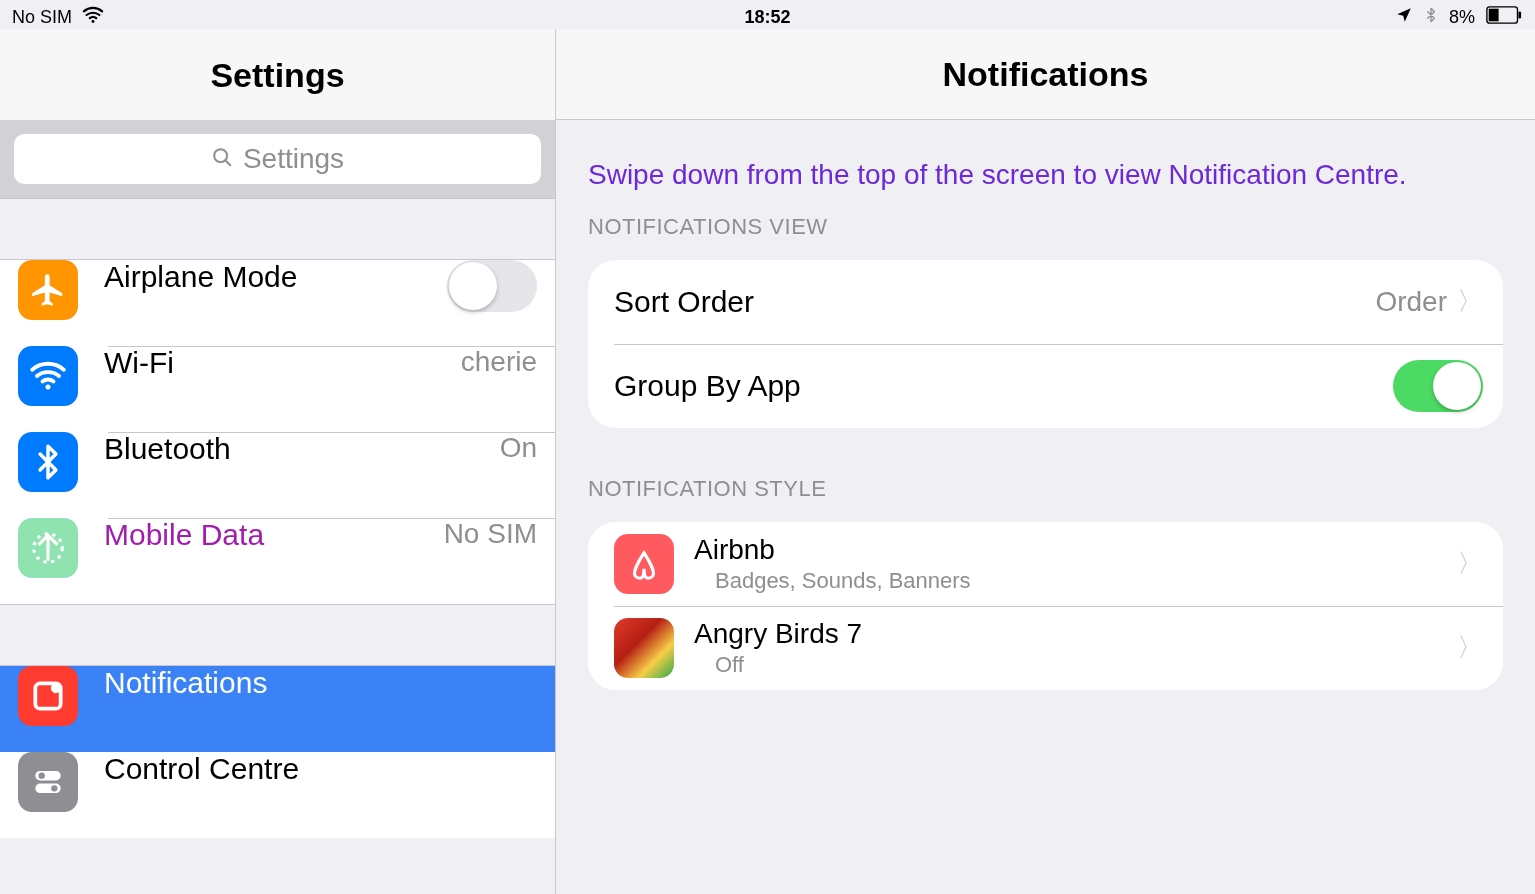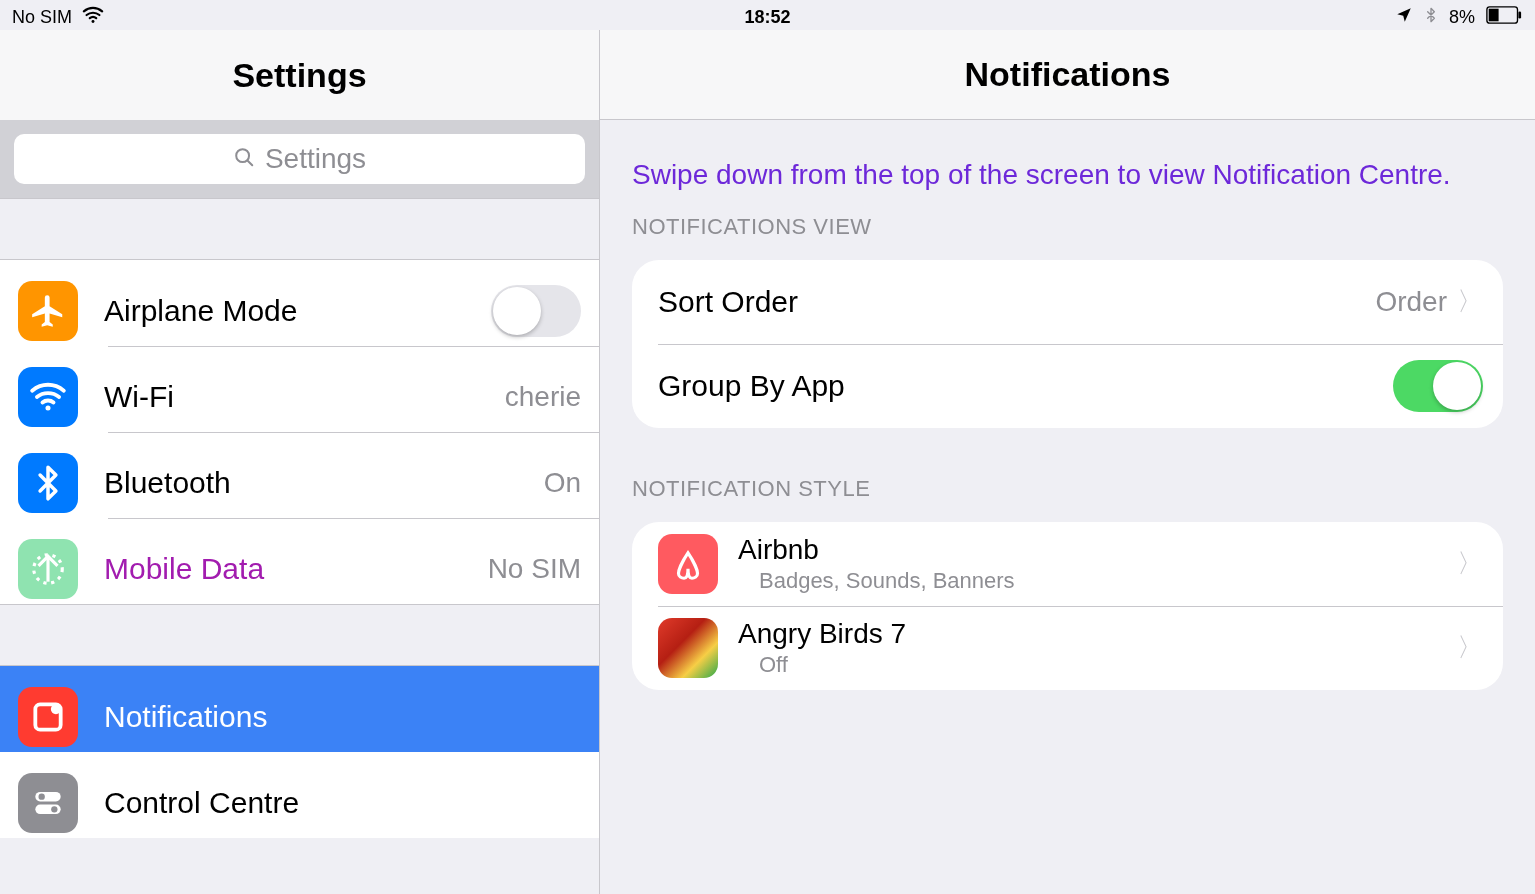--- a/index.html
+++ b/index.html
@@ -3,33 +3,33 @@
 <meta charset="utf-8">
 <style>
 * { margin:0; padding:0; box-sizing:border-box; font-family:-apple-system,"Helvetica Neue",Helvetica,Arial,sans-serif; -webkit-font-smoothing:antialiased; }
 body { width:1535px; height:894px; background:#efeff4; overflow:hidden; color:#000; }
 
 .statusbar { position:relative; height:30px; width:100%; font-size:18px; padding:4px 12px 0 12px; display:flex; align-items:center; justify-content:space-between; font-weight:500; }
 .statusbar .sb-left, .statusbar .sb-right { display:flex; align-items:center; gap:10px; }
 .statusbar .sb-center { position:absolute; left:50%; transform:translateX(-50%); font-weight:600; }
 
 .wrap { display:flex; height:864px; }
-.sidebar { width:600px; border-right:1px solid #c8c7cc; display:flex; flex-direction:column; }
+.sidebar { width:556px; border-right:1px solid #c8c7cc; display:flex; flex-direction:column; }
 .detail  { flex:1; display:flex; flex-direction:column; }
 
 .navtitle { height:90px; display:flex; align-items:center; justify-content:center; font-size:34px; font-weight:700; background:#f7f7f8; }
 .sidebar-header { background:#f7f7f8; }
 .searchwrap { background:#d1d1d6; padding:14px 14px; border-bottom:1px solid #c8c7cc; }
 .searchbox { height:50px; border-radius:10px; background:#fff; display:flex; align-items:center; justify-content:center; color:#8e8e93; font-size:28px; gap:10px; }
 .searchbox svg { width:22px; height:22px; }
 
 .groupspacer { height:60px; }
 
 .section { background:#fff; border-top:1px solid #c8c7cc; border-bottom:1px solid #c8c7cc; }
-.row { display:flex; align-items:center; height:86px; padding:16px 18px 0 18px; position:relative; }
+.row { display:flex; height:86px; padding:0 18px 0 18px; position:relative; }
 .row + .row::before { content:""; position:absolute; top:0; left:108px; right:0; height:1px; background:#c8c7cc; }
 .row.selected { background:#3b82f6; color:#fff; }
 .row.selected + .row::before, .row.selected::before { display:none; }
 .row .icon { width:60px; height:60px; border-radius:14px; margin-right:26px; display:flex; align-items:center; justify-content:center; flex-shrink:0; }
 .row .label { font-size:30px; flex:1; }
 .row .value { font-size:28px; color:#8e8e93; }
 
 .switch { width:90px; height:52px; border-radius:26px; background:#e5e5ea; position:relative; }
 .switch .knob { width:48px; height:48px; border-radius:24px; background:#fff; position:absolute; top:2px; left:2px; box-shadow:0 2px 4px rgba(0,0,0,.25); }
 .switch.on { background:#4cd964; }

